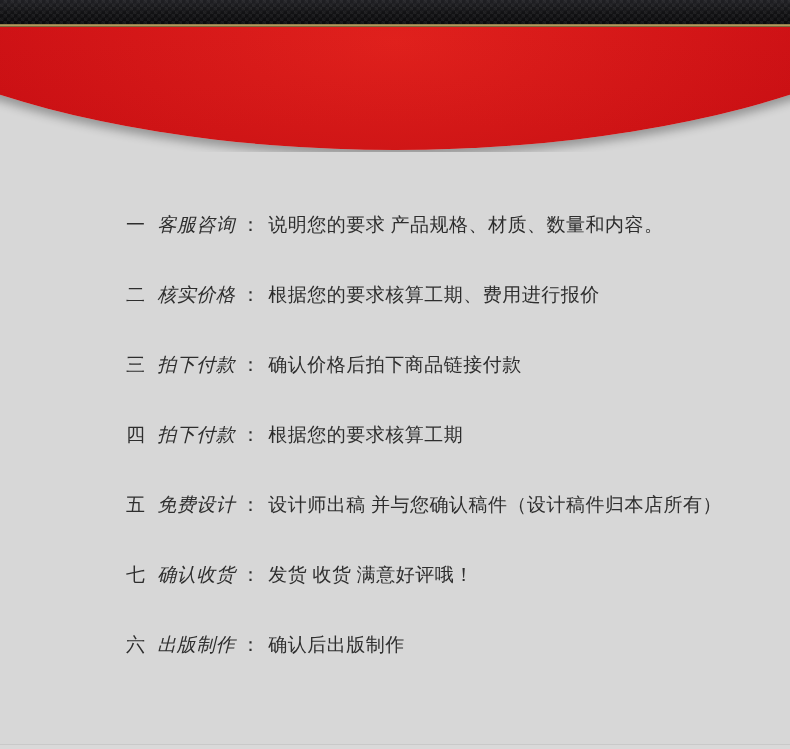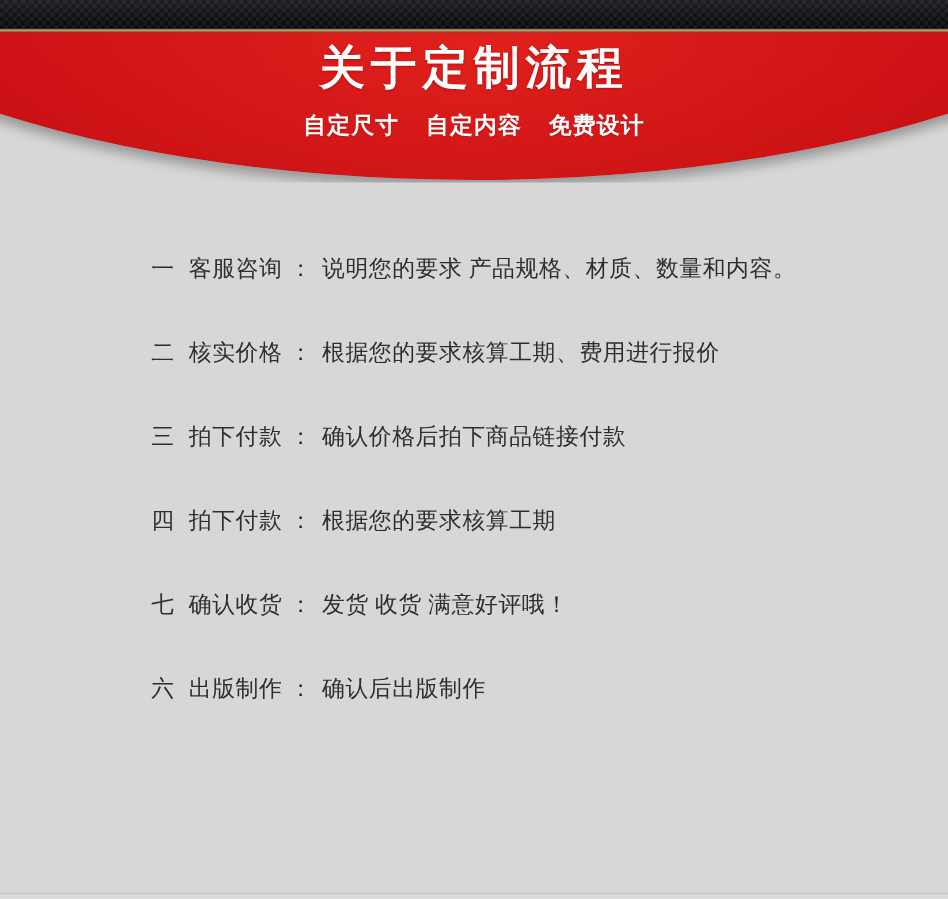--- a/index.html
+++ b/index.html
@@ -119,21 +119,21 @@
     display: block;
     padding: 0 0 0 126px;
     height: 70px;
     line-height: 70px;
     white-space: nowrap;
     color: #2e2e2e;
     font-size: 19px;
     letter-spacing: 0.5px;
   }
   .step-index { display: inline; }
-  .step-name  { display: inline; margin-left: 6px; }
+  .step-name  { display: inline; margin-left: 6px; font-style: italic; }
   .step-colon { display: inline; }
   .step-desc  { display: inline; margin-left: 2px; font-family: Liberation Serif, serif; }
 
   
   .bottom-rule {
     position: absolute;
     left: 0;
     bottom: 4px;
     width: 790px;
     height: 1px;
@@ -154,28 +154,20 @@
 <div id="page">
 
   <div id="banner">
 
     <div class="red-arc"></div>
     <div class="red-sheen"></div>
 
     <div class="top-strip strip-cover"></div>
     <div class="top-strip-edge strip-cover"></div>
 
-    <div class="banner-text">
-      <h1 class="banner-title">关于定制流程</h1>
-      <div class="banner-subtitle">
-        <span class="sub-item">自定尺寸</span>
-        <span class="sub-item">自定内容</span>
-        <span class="sub-item">免费设计</span>
-      </div>
-    </div>
   </div>
 
   <div id="steps">
 
     <div class="step-row">
       <span class="step-index">一</span>
       <span class="step-name">客服咨询</span>
       <span class="step-colon">：</span>
       <span class="step-desc">说明您的要求 产品规格、材质、数量和内容。</span>
     </div>
@@ -194,20 +186,26 @@
       <span class="step-desc">确认价格后拍下商品链接付款</span>
     </div>
 
     <div class="step-row">
       <span class="step-index">四</span>
       <span class="step-name">拍下付款</span>
       <span class="step-colon">：</span>
       <span class="step-desc">根据您的要求核算工期</span>
     </div>
 
+    <div class="step-row">
+      <span class="step-index">五</span>
+      <span class="step-name">免费设计</span>
+      <span class="step-colon">：</span>
+      <span class="step-desc">设计师出稿 并与您确认稿件（设计稿件归本店所有）</span>
+    </div>
 
     <div class="step-row">
       <span class="step-index">七</span>
       <span class="step-name">确认收货</span>
       <span class="step-colon">：</span>
       <span class="step-desc">发货 收货 满意好评哦！</span>
     </div>
 
     <div class="step-row">
       <span class="step-index">六</span>

